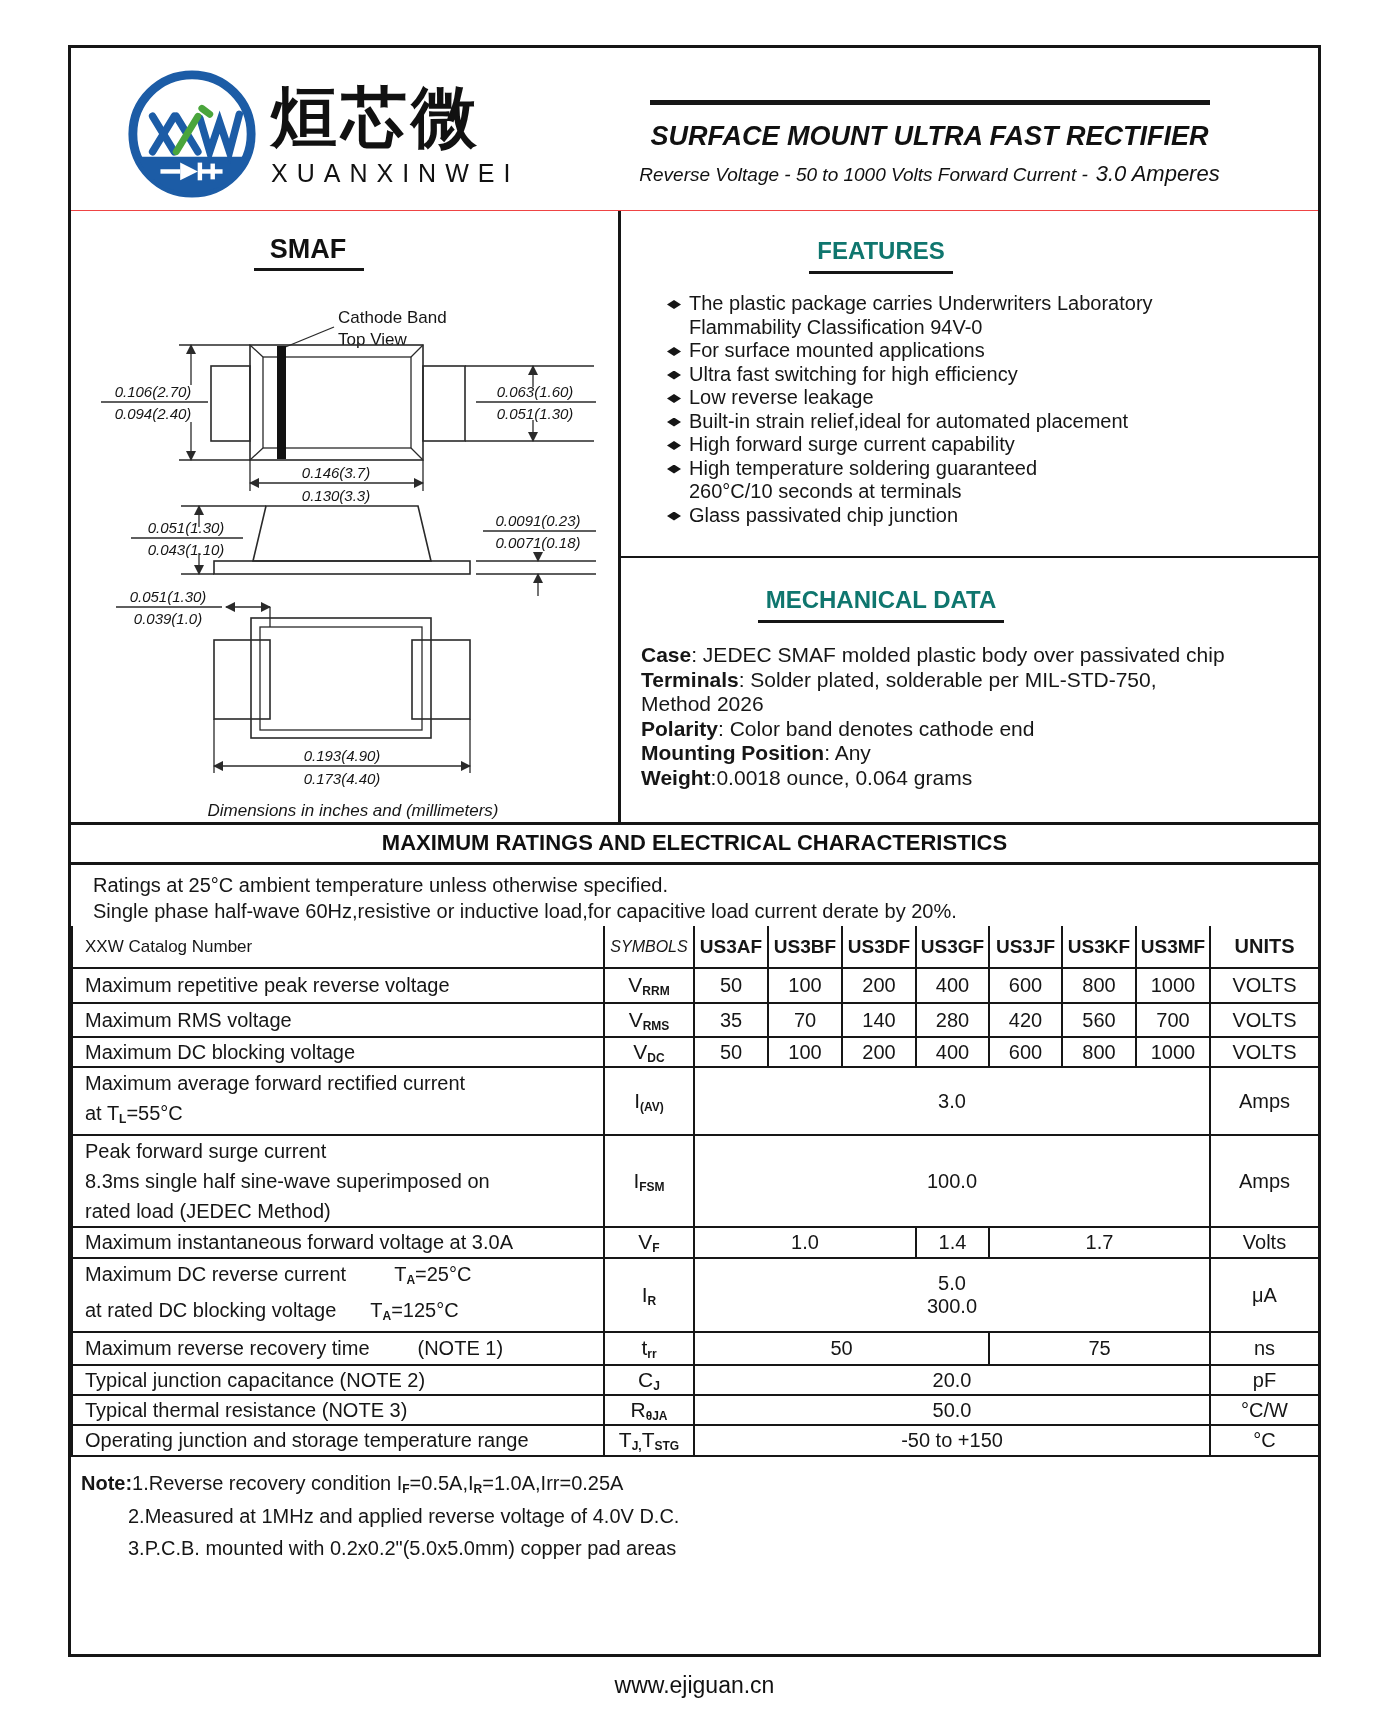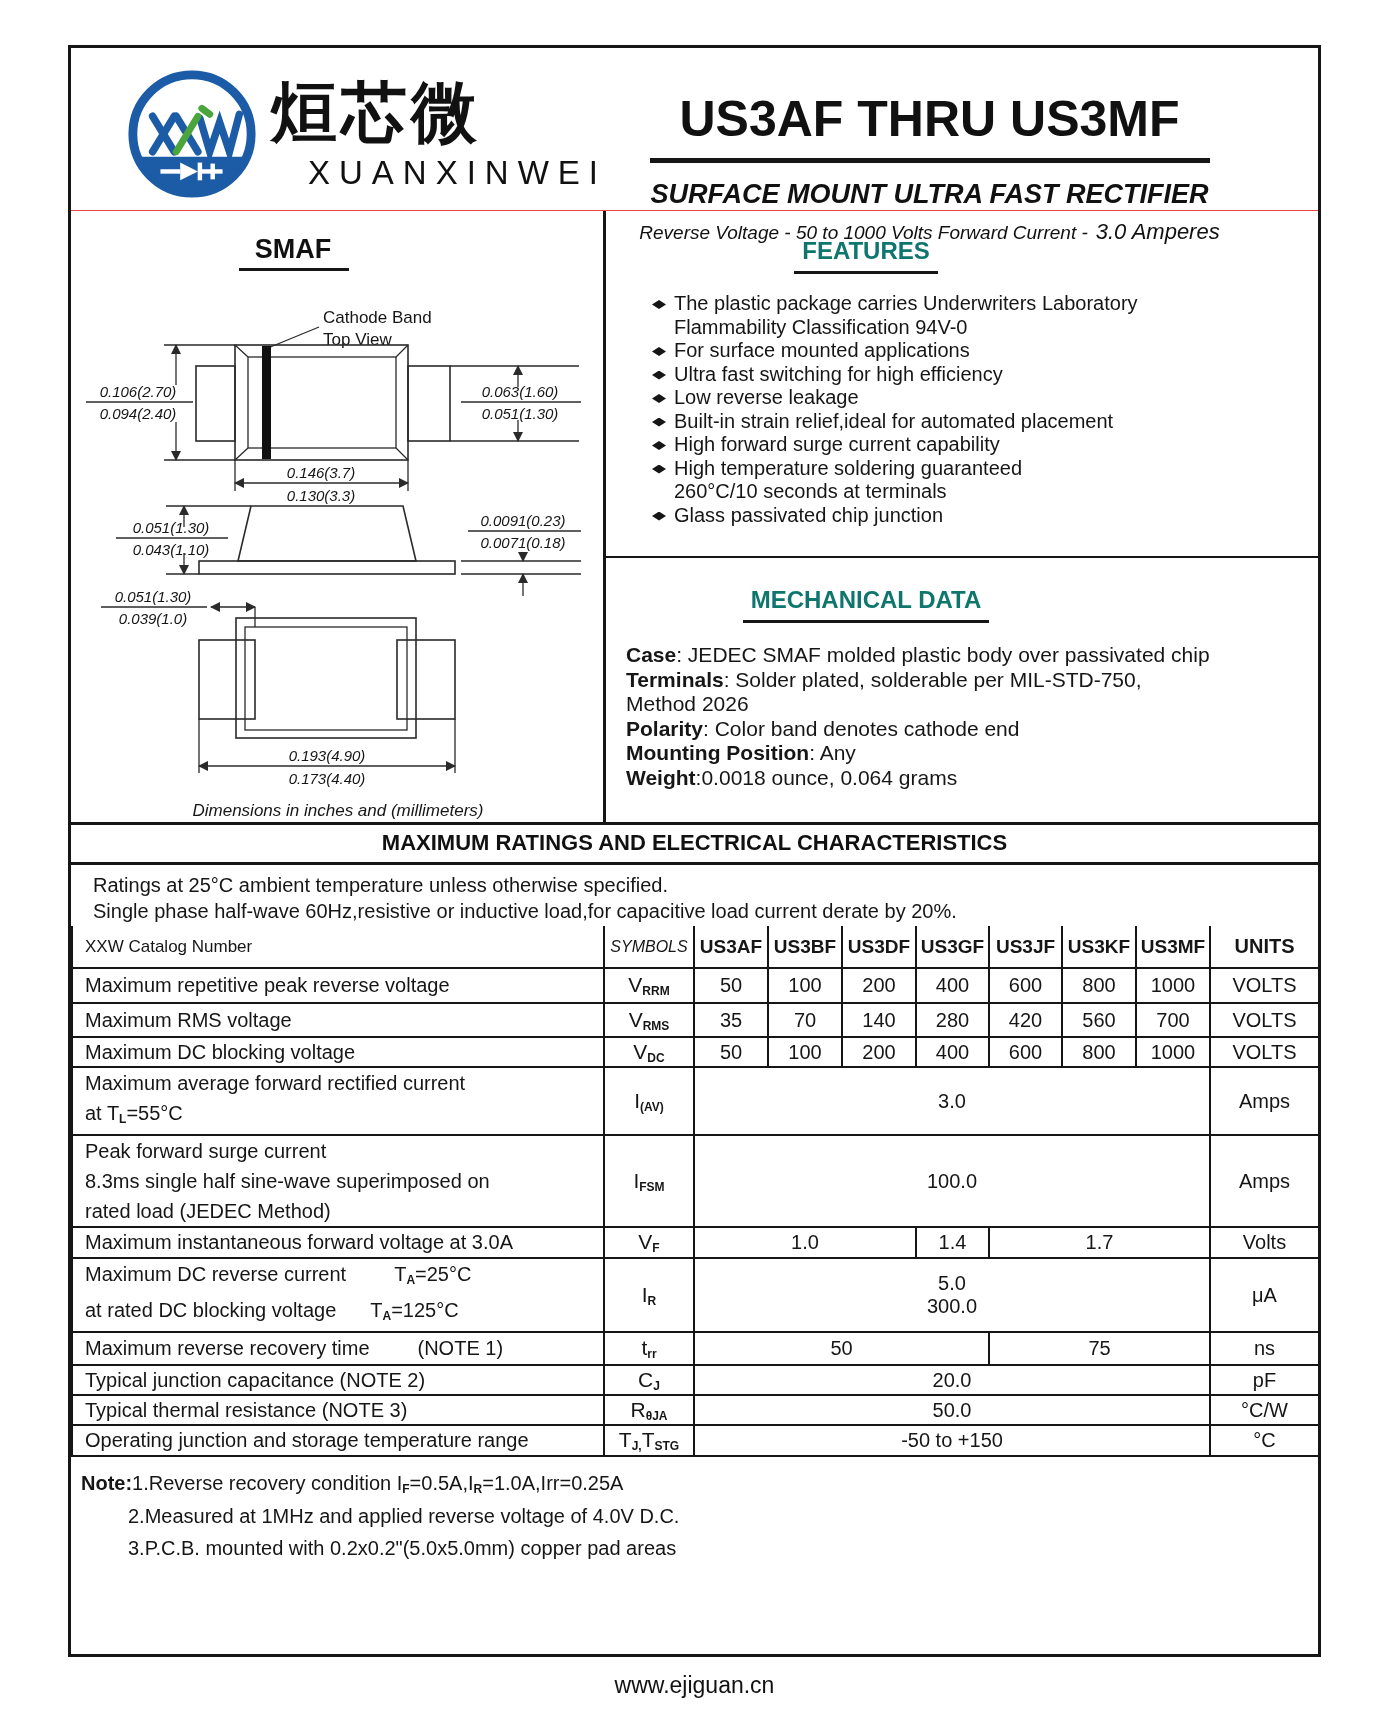--- a/index.html
+++ b/index.html
@@ -16,30 +16,30 @@
     background:#fff;
     display:flex; flex-direction:column;
   }
 
   
   .hdr { height:163px; border-bottom:1px solid #ef4444; display:flex; }
   .logo-block { width:500px; display:flex; align-items:center; padding:20px 0 10px 52px; }
   .logo-svg { width:138px; height:138px; flex:0 0 auto; }
   .logo-text { margin-left:10px; }
   .logo-cn { font-size:66px; font-weight:bold; letter-spacing:4px; line-height:72px; color:#111; }
-  .logo-en { font-size:33px; letter-spacing:9px; color:#111; margin-top:6px;margin-left:37px; }
+  .logo-en { font-size:25px; letter-spacing:9px; color:#111; margin-top:6px; }
   .title-block { flex:1; text-align:center; padding-top:42px; padding-right:30px; }
   .doc-title { font-size:50px; font-weight:bold; letter-spacing:0px; color:#111; }
   .title-rule { width:560px; height:5px; background:#161616; margin:10px auto 16px auto; }
   .doc-subtitle { font-size:27px; font-weight:bold; color:#111;font-style:italic; }
   .doc-tagline { font-size:19px; font-style:italic; margin-top:9px; color:#111; }
   .doc-tagline .amp { font-size:22px; margin-left:8px; }
 
   
-  .mid { height:614px; display:flex; border-bottom:3px solid #161616; }
+  .mid { height:614px; display:flex; border-bottom:3px solid #161616;padding-left:15px; }
   .diagram-cell { width:535px; border-right:3px solid #161616; position:relative; }
   .right-col { flex:1; display:flex; flex-direction:column; }
   .features-cell { height:347px; border-bottom:2px solid #161616; padding-top:26px; }
   .mech-cell { flex:1; padding-top:28px; }
 
   .panel-title-wrap { width:520px; text-align:center; }
   .panel-title { display:inline-block; font-size:24px; font-weight:bold; color:#0f766e;
     border-bottom:3px solid #161616; padding:0 8px 6px 8px; }
 
   .feat-list { list-style:none; margin-top:18px; padding-left:46px; font-size:20px; }
@@ -121,21 +121,20 @@
           <path d="M78,108 L101,108" fill="none"></path>
           <path d="M91,100 L91,116" fill="none"></path>
         </g>
       </svg>
       <div class="logo-text">
         <div class="logo-cn">烜芯微</div>
         <div class="logo-en">XUANXINWEI</div>
       </div>
     </div>
     <div class="title-block">
-      <div class="doc-title">US3AF THRU US3MF</div>
       <div class="title-rule"></div>
       <div class="doc-subtitle">SURFACE MOUNT ULTRA FAST RECTIFIER</div>
       <div class="doc-tagline">
         <span>Reverse Voltage - 50 to 1000 Volts  Forward Current -</span><span class="amp">3.0 Amperes</span>
       </div>
     </div>
   </div>
 
   <div class="mid">
 

